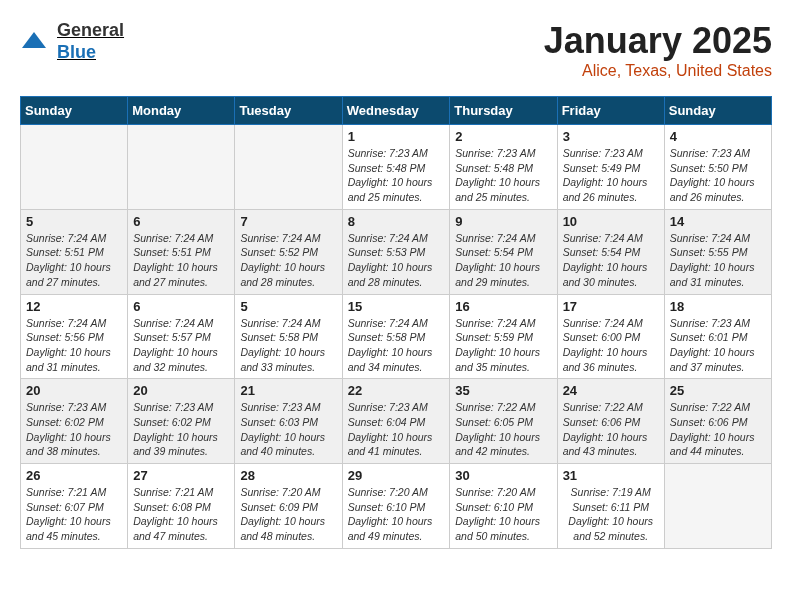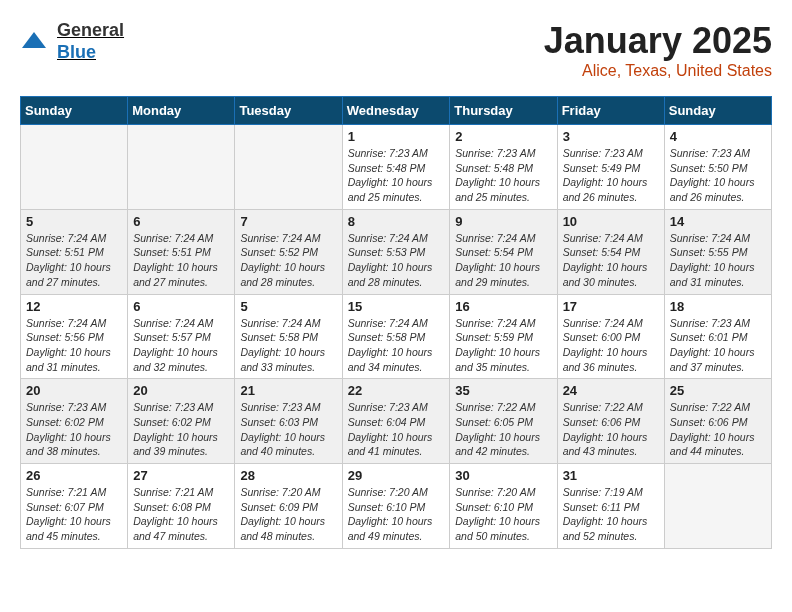--- a/index.html
+++ b/index.html
@@ -343,21 +343,21 @@
         </td>
         <td>
           <div class="day-num">30</div>
           <div class="day-detail" style="white-space: pre-line;">Sunrise: 7:20 AM
 Sunset: 6:10 PM
 Daylight: 10 hours
 and 50 minutes.</div>
         </td>
         <td>
           <div class="day-num">31</div>
-          <div class="day-detail" style="white-space: pre-line;">Sunrise: 7:19 AM
+          <div class="day-detail" style="white-space: pre-line; text-align: center;">Sunrise: 7:19 AM
 Sunset: 6:11 PM
 Daylight: 10 hours
 and 52 minutes.</div>
         </td>
         <td class="empty"></td>
       </tr>
     </tbody>
 </table>
 
 </body></html>

